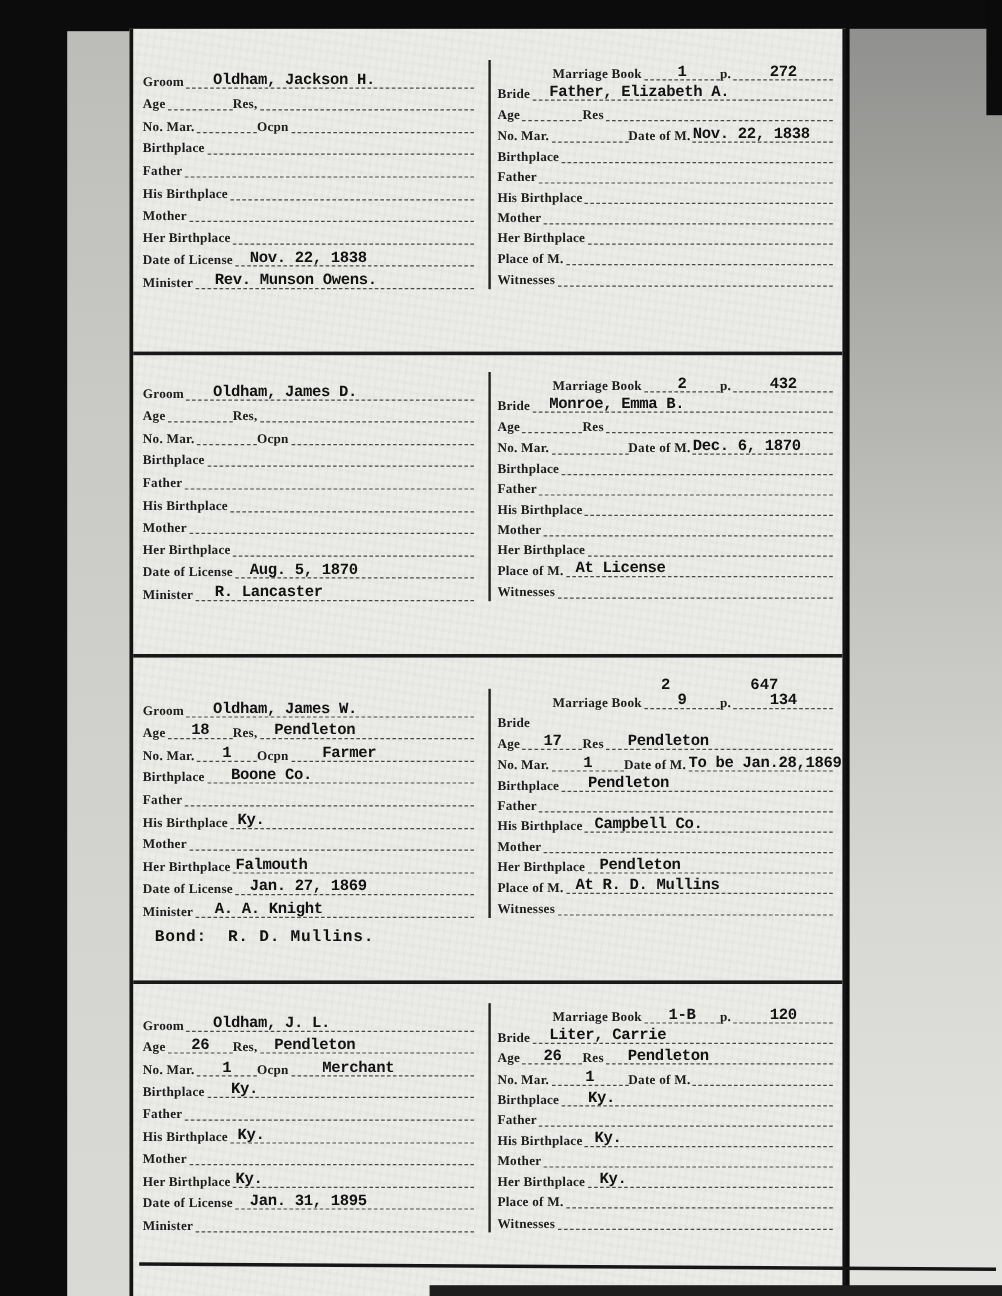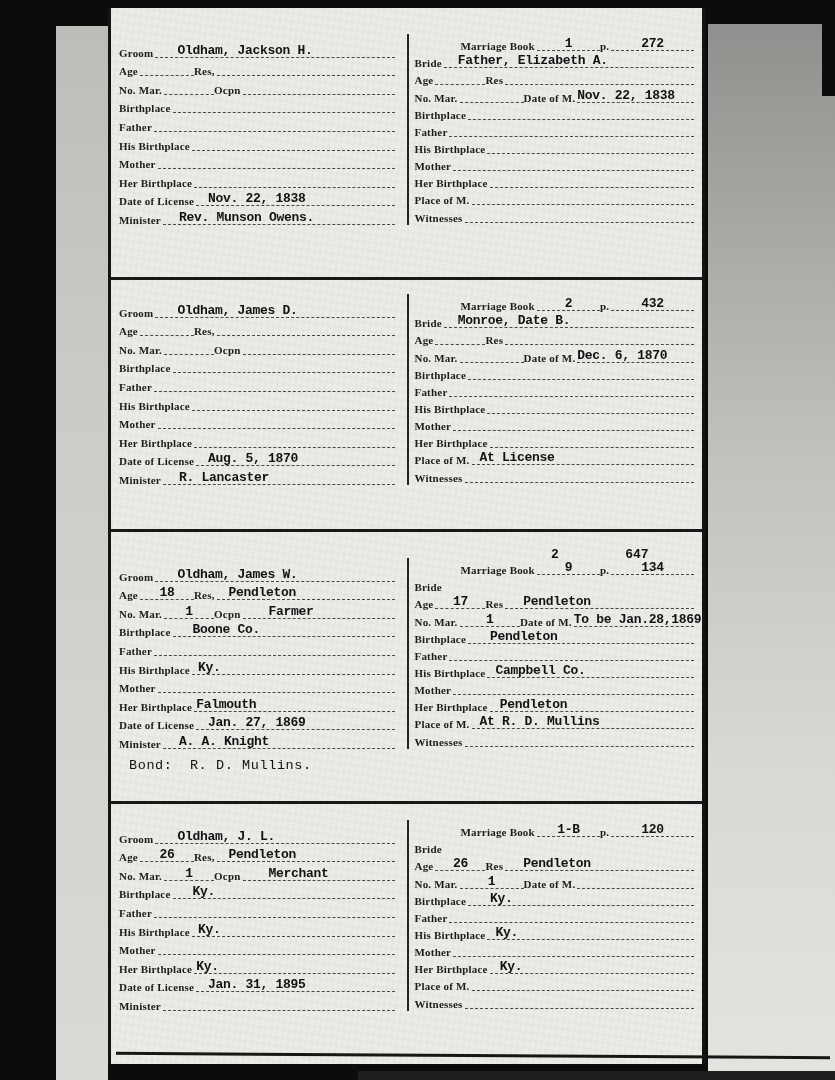--- a/index.html
+++ b/index.html
@@ -15,21 +15,21 @@
   }
   .right-margin{
     position:absolute;left:708px;top:24px;width:127px;height:1056px;
     background:linear-gradient(180deg,#90908e 0%,#a6a6a3 18%,#c2c2bf 42%,#d8d8d5 70%,#e3e3e0 100%);
   }
   .right-top-black{position:absolute;right:0;top:0;width:13px;height:96px;background:#0b0b0b}
   .bottom-line{position:absolute;left:116px;top:1054px;width:714px;height:3px;background:#161616;transform:rotate(.35deg)}
   .bottom-right-band{position:absolute;left:358px;bottom:0;width:477px;height:9px;background:#1e1e1e}
   
   .page{
-    position:absolute;left:108px;top:8px;width:597px;height:1056px;box-sizing:border-box;
+    position:absolute;left:108px;top:24px;width:597px;height:1056px;box-sizing:border-box;
     background:#ebebe8;
     background-image:
       repeating-linear-gradient(8deg, rgba(0,0,0,.014) 0 3px, transparent 3px 8px),
       repeating-linear-gradient(98deg, rgba(40,40,40,.02) 0 2px, transparent 2px 6px);
     border-left:3px solid #141414;border-right:3px solid #141414;
   }
   .record{box-sizing:border-box;padding:0 8px 0 8px}
   .record + .record{border-top:3px solid #181818}
   .record:nth-of-type(1){height:269px;padding-top:26px}
   .record:nth-of-type(2){height:252px;padding-top:14px}
@@ -58,21 +58,21 @@
   .pl0{padding-left:0}.pl2{padding-left:2px}.pl6{padding-left:6px}.pl8{padding-left:8px}
   .pl10{padding-left:10px}.pl12{padding-left:12px}.pl14{padding-left:14px}.pl16{padding-left:16px}
   .pl18{padding-left:18px}.pl20{padding-left:20px}.pl22{padding-left:22px}.pl26{padding-left:26px}
   .val-above{
     position:absolute;left:14px;bottom:13px;
     font-family:"Liberation Mono","DejaVu Sans Mono",monospace;
     font-size:13px;font-weight:700;color:#121212;line-height:13px;
   }
   .bond{
     font-family:"Liberation Mono","DejaVu Sans Mono",monospace;
-    font-size:13.5px;font-weight:400;color:#121212;
+    font-size:13.5px;font-weight:700;color:#121212;
     margin:9px 0 0 10px;letter-spacing:.6px;white-space:pre;
   }
 </style>
 </head>
 <body>
 
 <div class="gray-left"></div>
 <div class="right-margin"></div>
 <div class="right-top-black"></div>
 
@@ -317,21 +317,21 @@
               <span class="lbl">p.</span>
               <span class="line ctr" style="width: 84px;">
                 <span class="val ">432</span>
                 <span class="val-above"></span>
               </span>
               <span class="line grow"></span>
             </div>
             <div class="row">
               <span class="lbl">Bride</span>
               <span class="line grow">
-                <span class="val pl14">Monroe, Date B.</span>
+                <span class="val pl14">Monroe, Emma B.</span>
               </span>
             </div>
             <div class="row">
               <span class="lbl">Age</span>
               <span class="line ctr" style="width: 50px;">
                 <span class="val "></span>
               </span>
               <span class="lbl">Res</span>
               <span class="line grow">
                 <span class="val pl18"></span>
@@ -628,20 +628,23 @@
               </span>
               <span class="lbl">p.</span>
               <span class="line ctr" style="width: 84px;">
                 <span class="val ">120</span>
                 <span class="val-above"></span>
               </span>
               <span class="line grow"></span>
             </div>
             <div class="row">
               <span class="lbl">Bride</span>
+              <span class="line grow">
+                <span class="val pl14">Liter, Carrie</span>
+              </span>
             </div>
             <div class="row">
               <span class="lbl">Age</span>
               <span class="line ctr" style="width: 50px;">
                 <span class="val ">26</span>
               </span>
               <span class="lbl">Res</span>
               <span class="line grow">
                 <span class="val pl18">Pendleton</span>
               </span>

